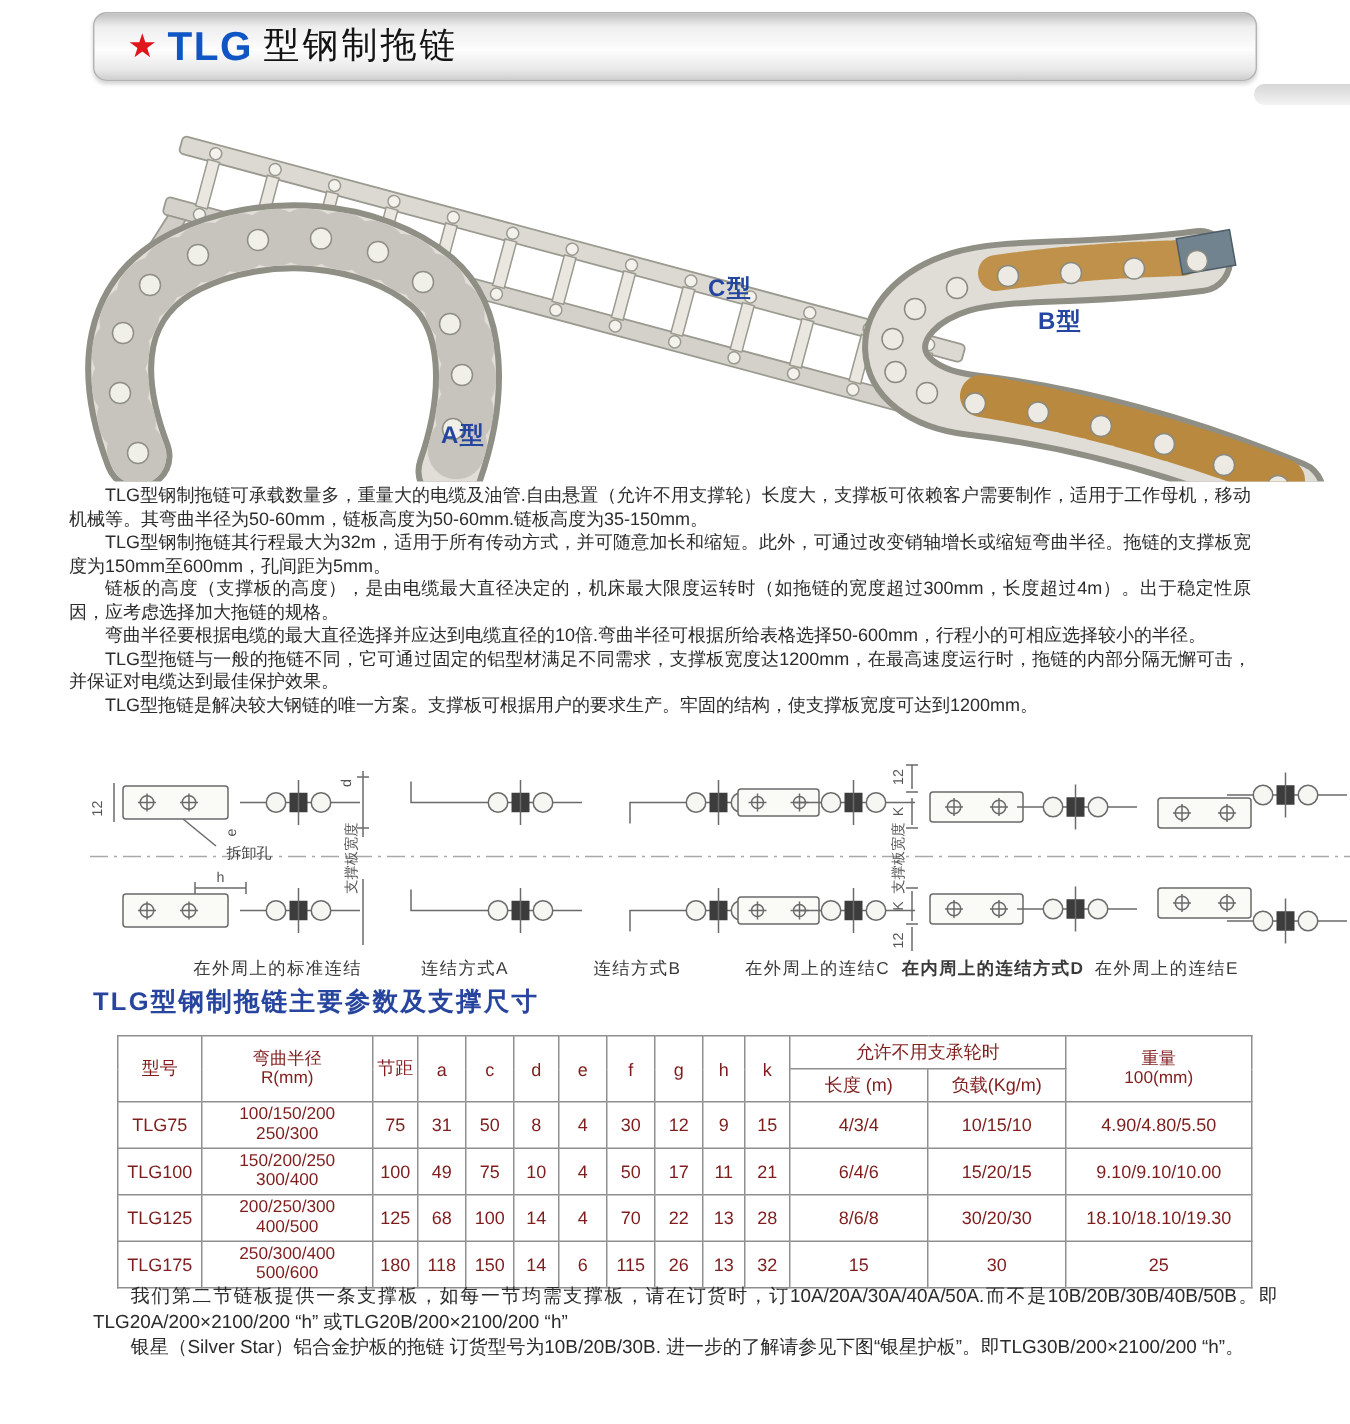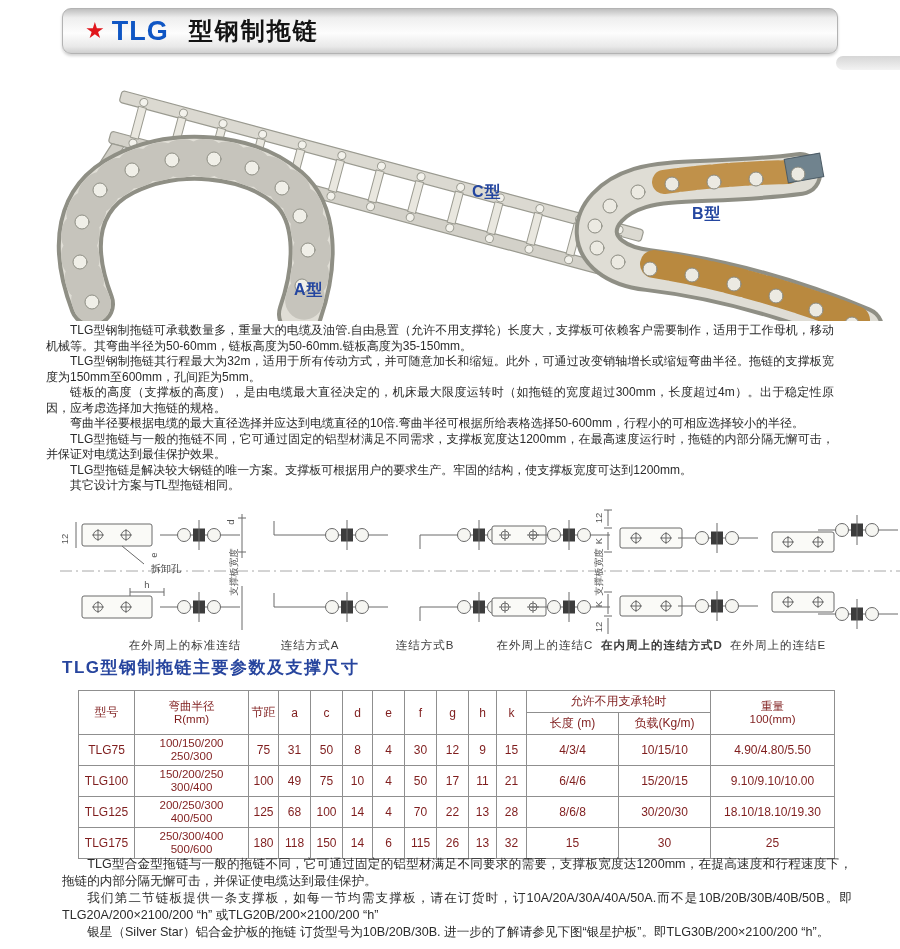--- a/index.html
+++ b/index.html
@@ -5,21 +5,21 @@
   html,body{margin:0;padding:0;background:#ffffff;}
   .page{position:relative;width:900px;height:949px;background:#ffffff;overflow:hidden;
         font-family:"Liberation Sans","DejaVu Sans",sans-serif;}
   
   .title-bar{position:absolute;left:62px;top:8px;width:776px;height:46px;
     border:1px solid #b3b3b3;border-radius:9px;
     background:linear-gradient(180deg,#bfbfbf 0%,#eeeeee 20%,#fdfdfd 55%,#e9e9e9 85%,#cfcfcf 100%);
     box-shadow:0 2px 3px rgba(0,0,0,.18);display:flex;align-items:center;padding-left:22px;box-sizing:border-box;}
   .title-bar .star{color:#e0161c;font-size:22px;margin-right:7px;line-height:1;}
   .title-bar .brand{color:#0f56c4;font-size:27px;font-weight:bold;letter-spacing:1px;line-height:1;}
-  .title-bar .rest{color:#141414;font-size:24px;font-weight:bold;letter-spacing:2px;line-height:1;margin-left:20px;}
+  .title-bar .rest{color:#141414;font-size:24px;font-weight:normal;letter-spacing:2px;line-height:1;margin-left:7px;}
   .edge-strip{position:absolute;left:836px;top:56px;width:64px;height:14px;border-radius:7px 0 0 7px;
     background:linear-gradient(180deg,#d6d6d6,#f3f3f3);}
   
   .photos{position:absolute;left:0;top:66px;width:764px;height:255px;}
   .photo-label{position:absolute;color:#2446a0;font-weight:bold;font-size:16px;letter-spacing:1px;}
   
   .intro{position:absolute;left:46px;top:323px;width:788px;font-size:12px;line-height:15.5px;
     color:#2b2b2b;text-align:justify;}
   .intro p{margin:0;text-indent:2em;}
   .footer-text{position:absolute;left:62px;top:856px;width:790px;font-size:12.6px;line-height:17px;
@@ -137,21 +137,20 @@
     <span class="photo-label" style="left:294px;top:214px;">A型</span>
   </div>
 
   <div class="intro">
     <p>TLG型钢制拖链可承载数量多，重量大的电缆及油管.自由悬置（允许不用支撑轮）长度大，支撑板可依赖客户需要制作，适用于工作母机，移动机械等。其弯曲半径为50-60mm，链板高度为50-60mm.链板高度为35-150mm。</p>
     <p>TLG型钢制拖链其行程最大为32m，适用于所有传动方式，并可随意加长和缩短。此外，可通过改变销轴增长或缩短弯曲半径。拖链的支撑板宽度为150mm至600mm，孔间距为5mm。</p>
     <p>链板的高度（支撑板的高度），是由电缆最大直径决定的，机床最大限度运转时（如拖链的宽度超过300mm，长度超过4m）。出于稳定性原因，应考虑选择加大拖链的规格。</p>
     <p>弯曲半径要根据电缆的最大直径选择并应达到电缆直径的10倍.弯曲半径可根据所给表格选择50-600mm，行程小的可相应选择较小的半径。</p>
     <p>TLG型拖链与一般的拖链不同，它可通过固定的铝型材满足不同需求，支撑板宽度达1200mm，在最高速度运行时，拖链的内部分隔无懈可击，并保证对电缆达到最佳保护效果。</p>
     <p>TLG型拖链是解决较大钢链的唯一方案。支撑板可根据用户的要求生产。牢固的结构，使支撑板宽度可达到1200mm。</p>
-    <p>其它设计方案与TL型拖链相同。</p>
   </div>
 
   <div class="diagrams">
     <svg width="840" height="128" viewBox="0 0 840 128">
       <defs>
         <g id="dlink" stroke="#6a6a6a" stroke-width="1" fill="none">
           <line x1="0" y1="0" x2="80" y2="0"></line>
           <circle cx="24" cy="0" r="6.5" fill="#f6f6f2"></circle>
           <rect x="33" y="-6.5" width="12" height="13" fill="#3c3c3c" stroke="none"></rect>
           <circle cx="54" cy="0" r="6.5" fill="#f6f6f2"></circle>
@@ -406,18 +405,17 @@
         <td>13</td>
         <td>32</td>
         <td>15</td>
         <td>30</td>
         <td>25</td>
       </tr>
     </tbody>
   </table>
 
   <div class="footer-text">
-    <p>TLG型合金型拖链与一般的拖链不同，它可通过固定的铝型材满足不同要求的需要，支撑板宽度达1200mm，在提高速度和行程速度下，拖链的内部分隔无懈可击，并保证使电缆达到最佳保护。</p>
     <p>我们第二节链板提供一条支撑板，如每一节均需支撑板，请在订货时，订10A/20A/30A/40A/50A.而不是10B/20B/30B/40B/50B。即TLG20A/200×2100/200 “h” 或TLG20B/200×2100/200 “h”</p>
     <p>银星（Silver Star）铝合金护板的拖链 订货型号为10B/20B/30B. 进一步的了解请参见下图“银星护板”。即TLG30B/200×2100/200 “h”。</p>
   </div>
 
 </div>
 
 </body></html>

